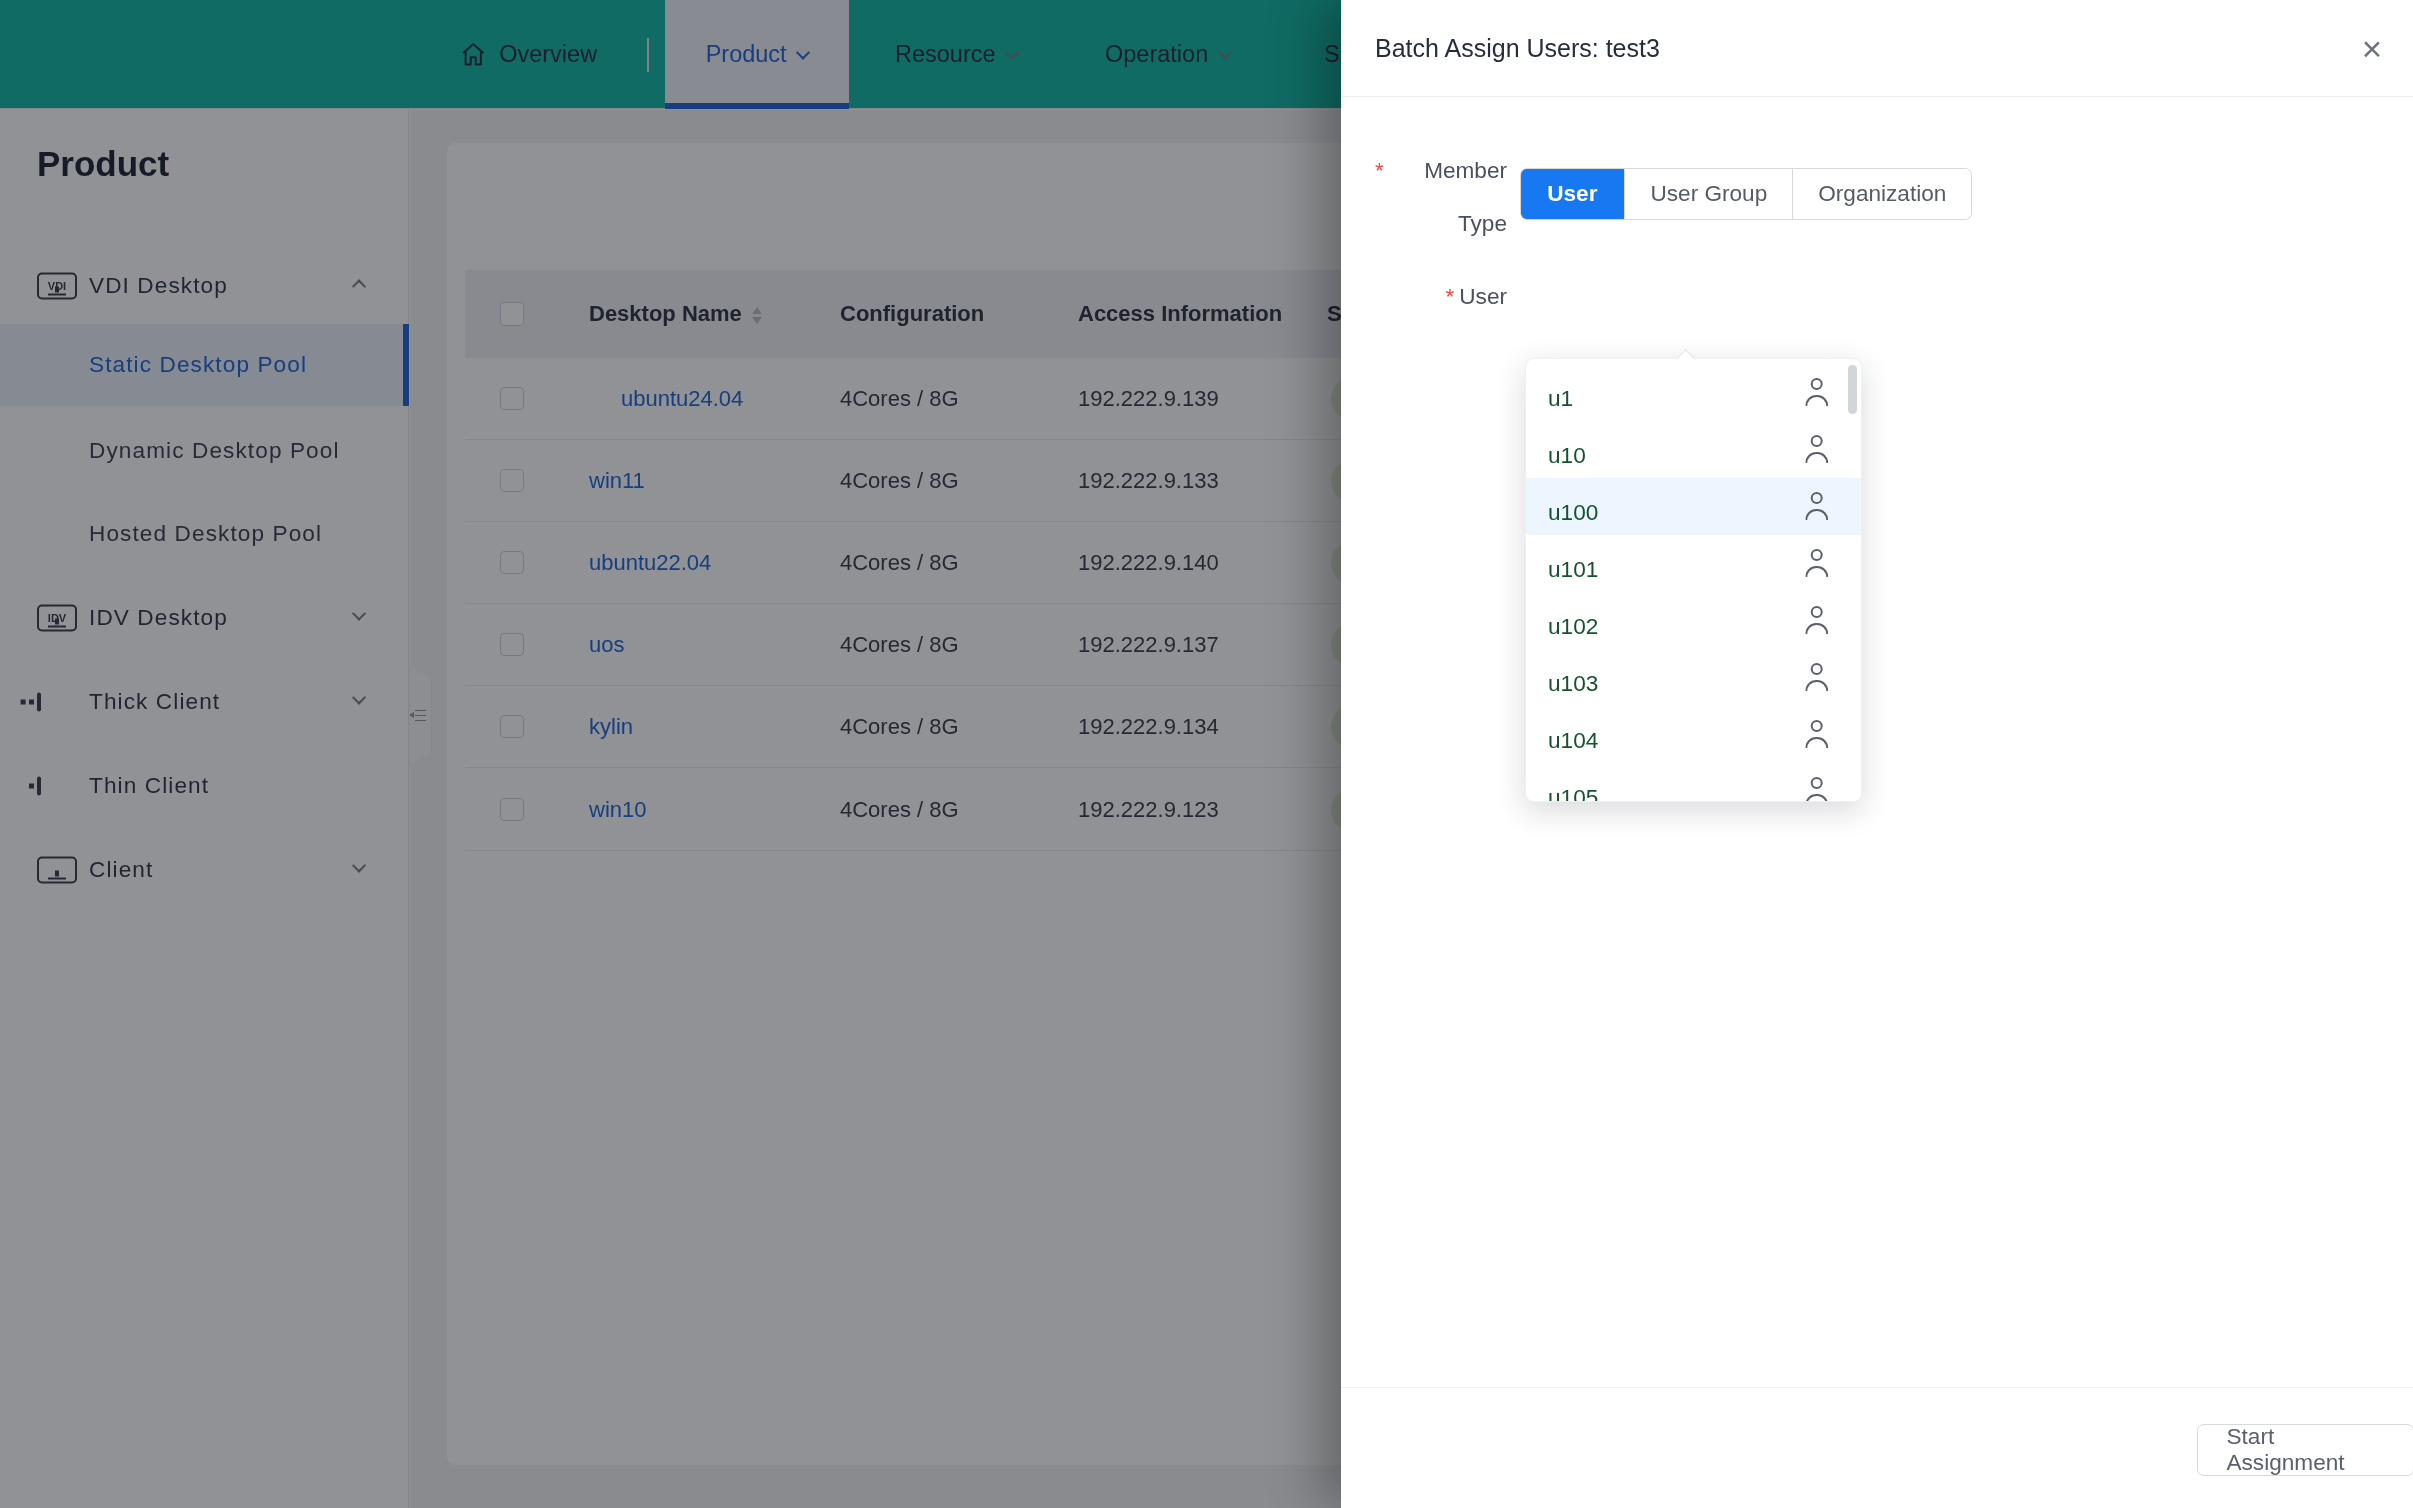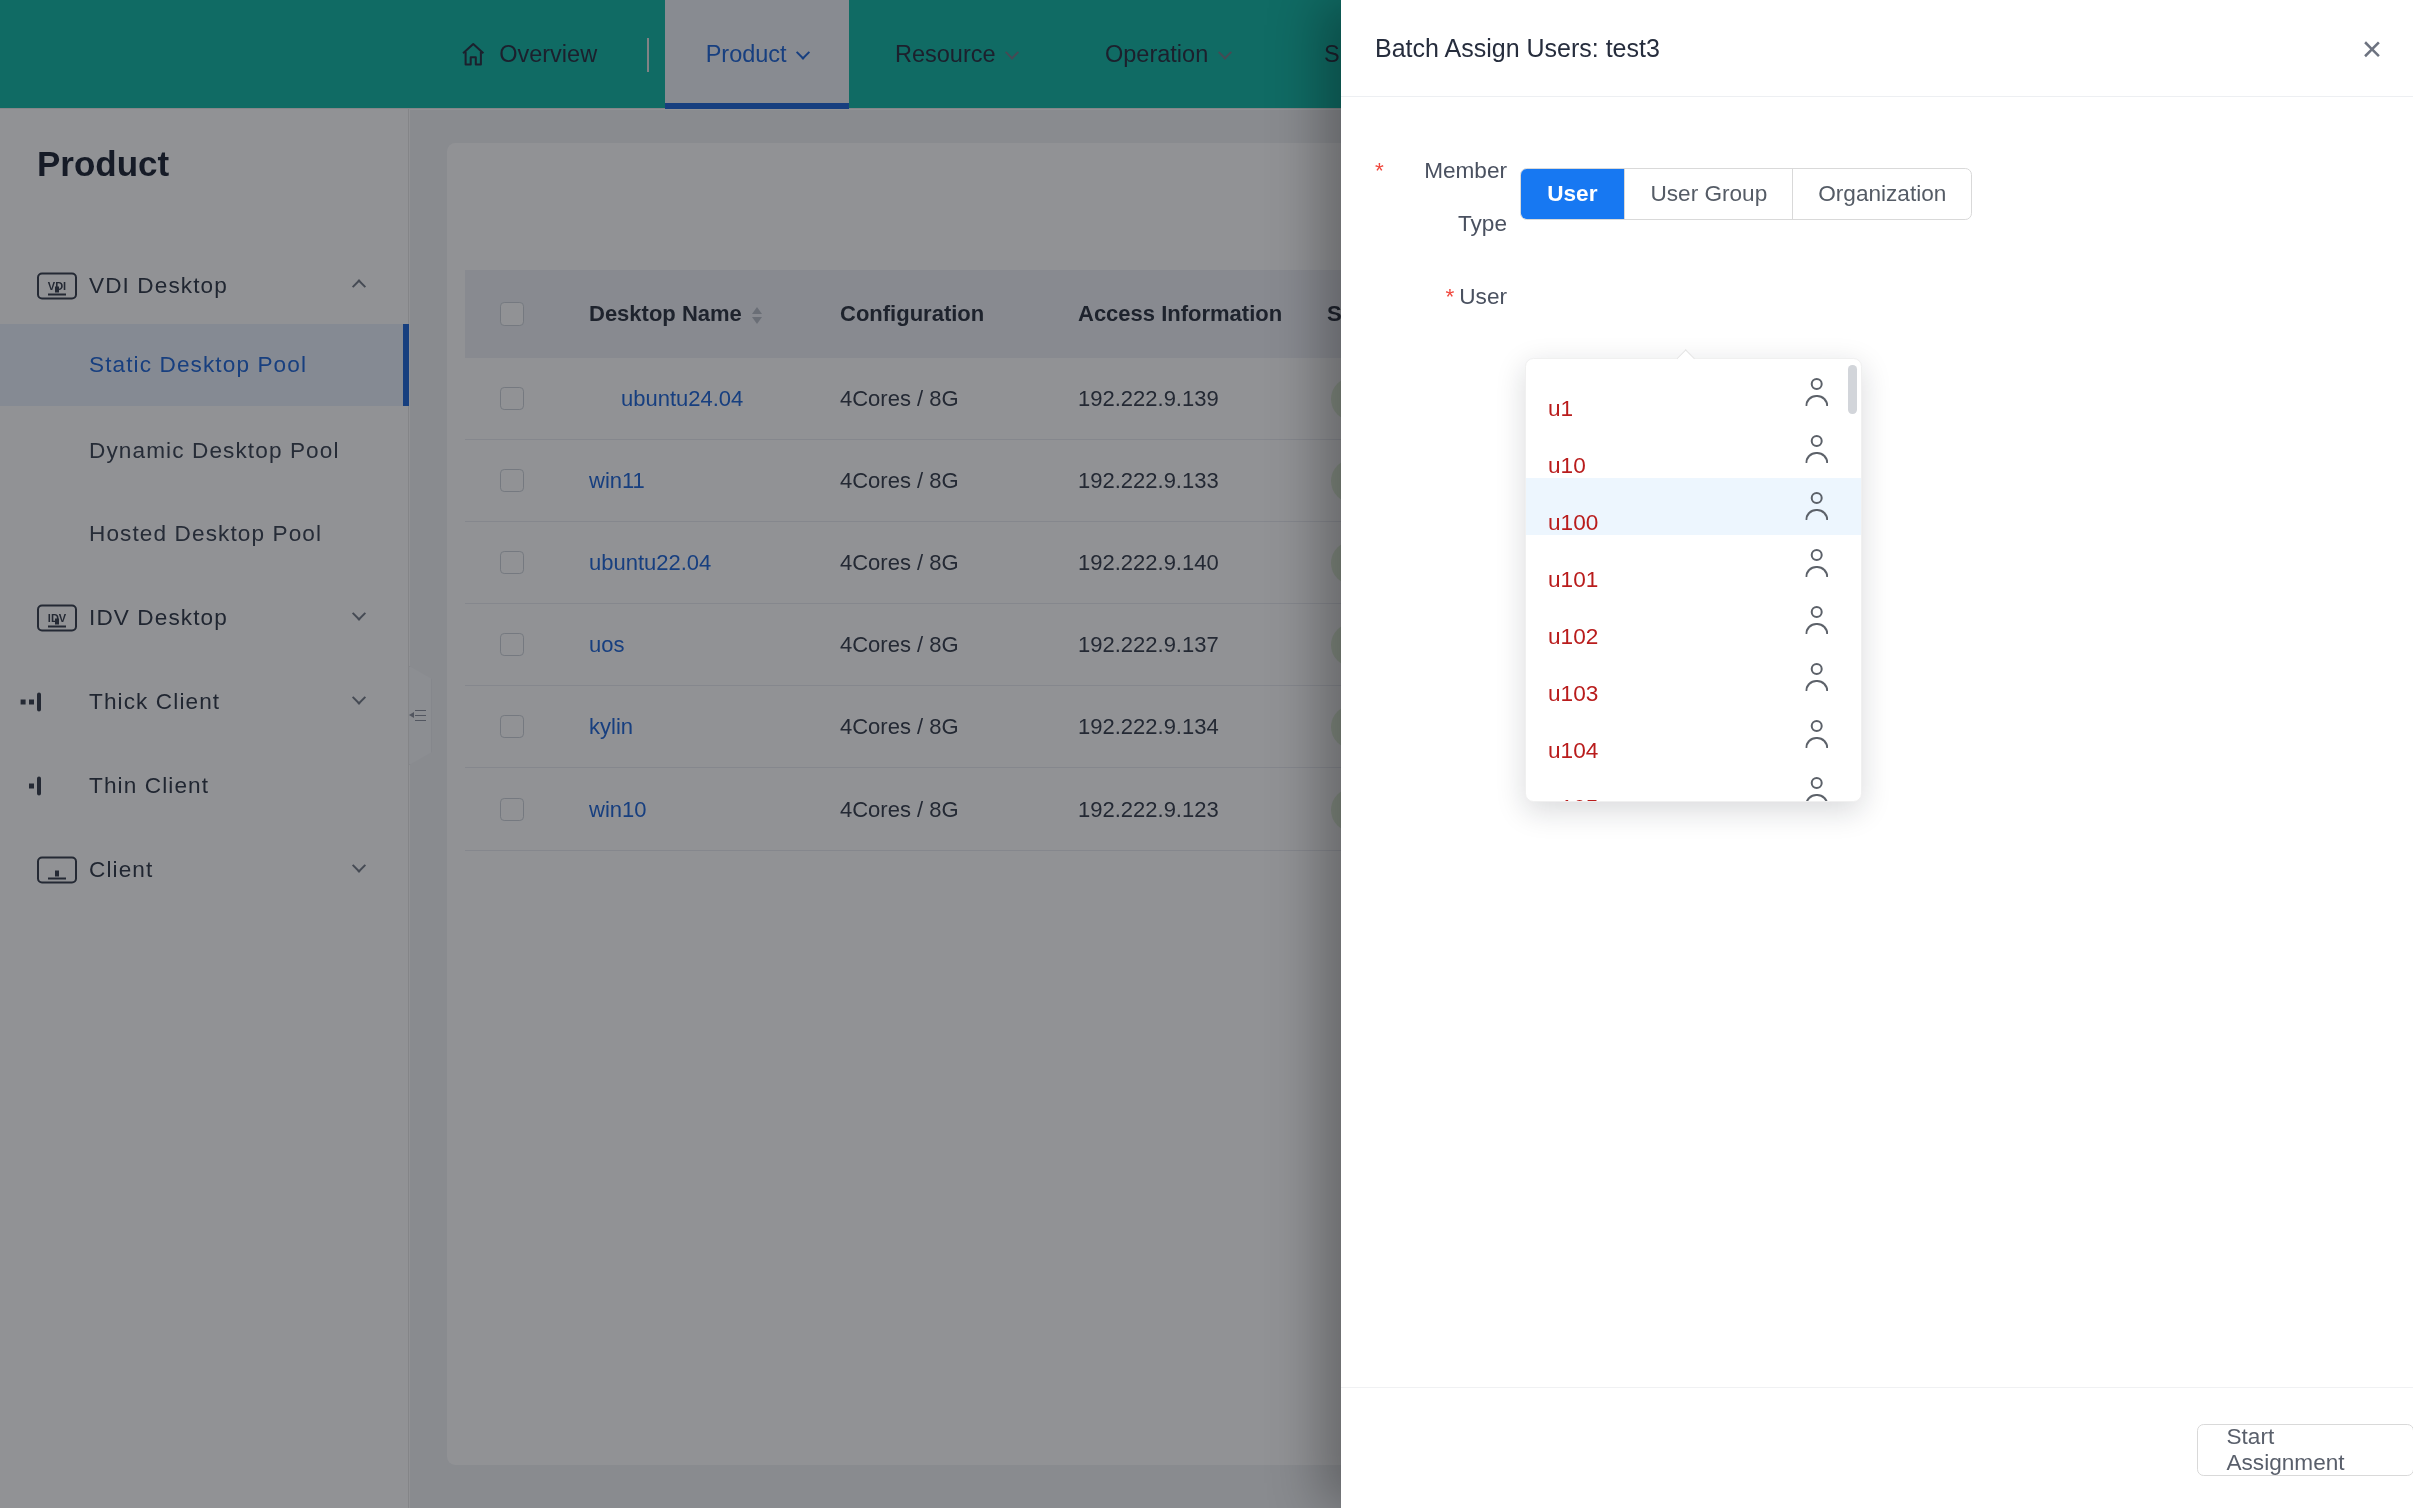--- a/index.html
+++ b/index.html
@@ -94,21 +94,21 @@
   .seg .opt:first-child { border-left:none; }
   .seg .opt.active { background:#1778f2; color:#fff; font-weight:bold; margin:-0.8px 0 -0.8px -0.8px; line-height:52px; padding:0 27px; border-radius:5.9px 0 0 5.9px; border-left:none; }
   .user-input { position:absolute; left:184px; top:269px; width:335px; height:55px; border:1.7px solid #1778f2; border-radius:6.7px; padding:0 15px; font-size:22.6px; color:#333; font-family:"Liberation Sans", sans-serif; outline:none; }
   .user-input::placeholder { color:#c3c8d2; }
 
   .dropdown { position:absolute; left:184px; top:351px; width:337px; height:451px; }
   .dd-caret { position:absolute; left:154px; top:0.8px; width:13.4px; height:13.4px; background:#fff; border-left:0.8px solid #e4e4e4; border-top:0.8px solid #e4e4e4; transform:rotate(45deg); z-index:2; }
   .dd-panel { position:absolute; left:0; top:6.7px; width:337px; height:444px; background:#fff; border-radius:8.4px; border:0.8px solid #f0f0f0; box-shadow:0 8.4px 30px rgba(16,24,40,0.16); overflow:hidden; z-index:1; }
   .dd-item { position:absolute; left:0; width:100%; height:57px; cursor:pointer; }
   .dd-item.hl { background:#edf6fe; }
-  .dd-item .u { position:absolute; left:22px; top:16px; height:57px; line-height:57px; font-size:22.6px; color:#b91c1c; }
+  .dd-item .u { position:absolute; left:22px; top:6px; height:57px; line-height:57px; font-size:22.6px; color:#14532d; }
   .person { position:absolute; right:30px; top:14.2px; width:28.5px; height:28.5px; }
   .person .head { position:absolute; left:50%; transform:translateX(-50%); top:0; width:12.6px; height:12.6px; border:2.5px solid #5c6169; border-radius:50%; }
   .person .body { position:absolute; left:50%; transform:translateX(-50%); bottom:0; width:23.5px; height:11.7px; border:2.5px solid #5c6169; border-bottom:none; border-radius:11.7px 11.7px 0 0; }
   .dd-thumb { position:absolute; right:4.2px; top:6.7px; width:8.4px; height:49px; border-radius:4.2px; background:#d2d5da; cursor:pointer; }
 
   .dw-footer-line { position:absolute; left:0; top:1387px; width:100%; border-top:0.8px solid #f0f1f3; }
   .btn-start { position:absolute; left:856px; top:1424px; height:52px; padding:0 28.5px; background:#fff; border:0.8px solid #d9d9d9; border-radius:6.7px; font-size:22.6px; color:#595f6b; display:inline-flex; align-items:center; cursor:pointer; }
 </style>
 </head>
 <body>

